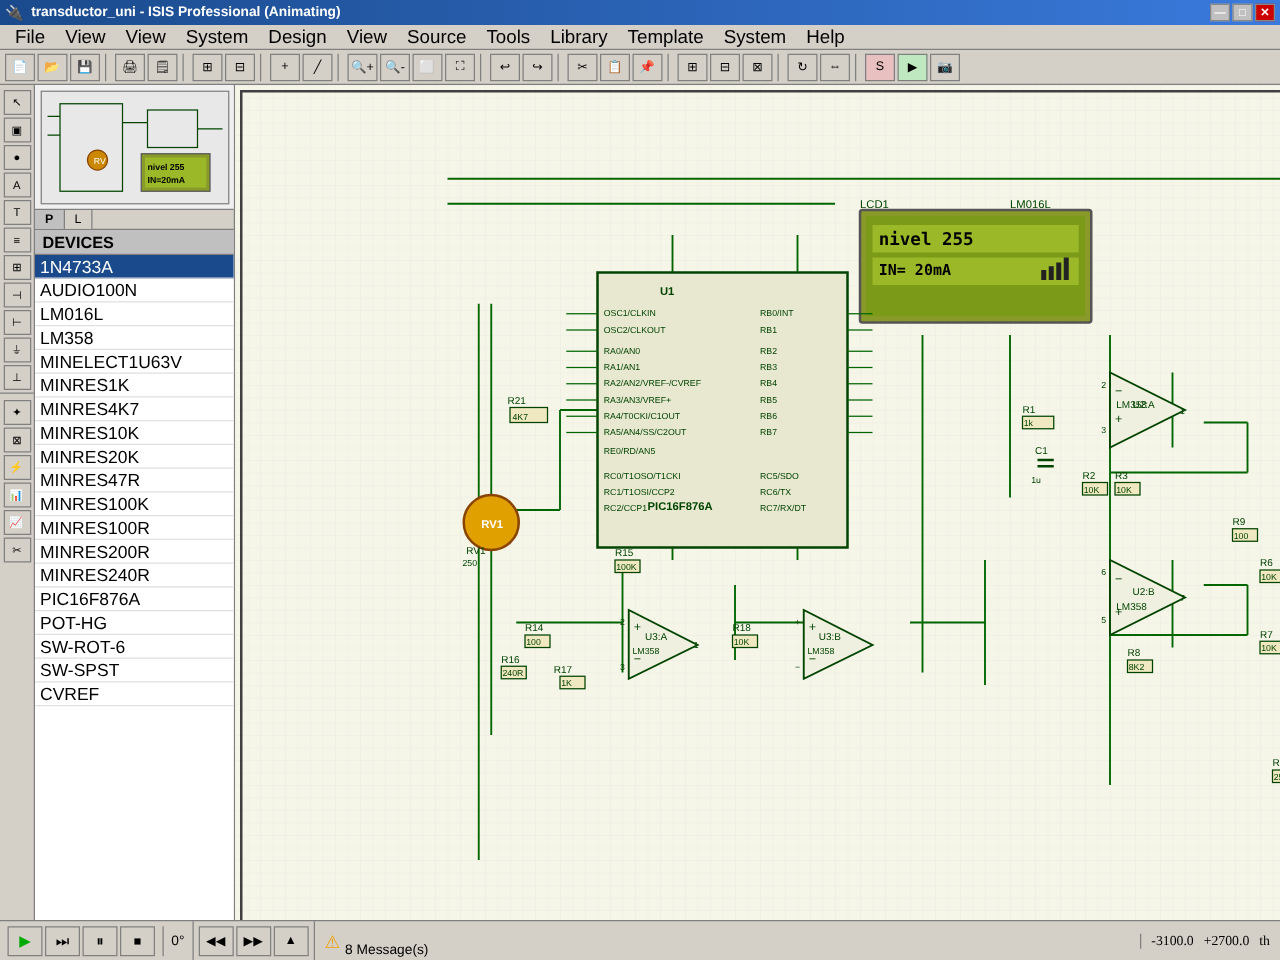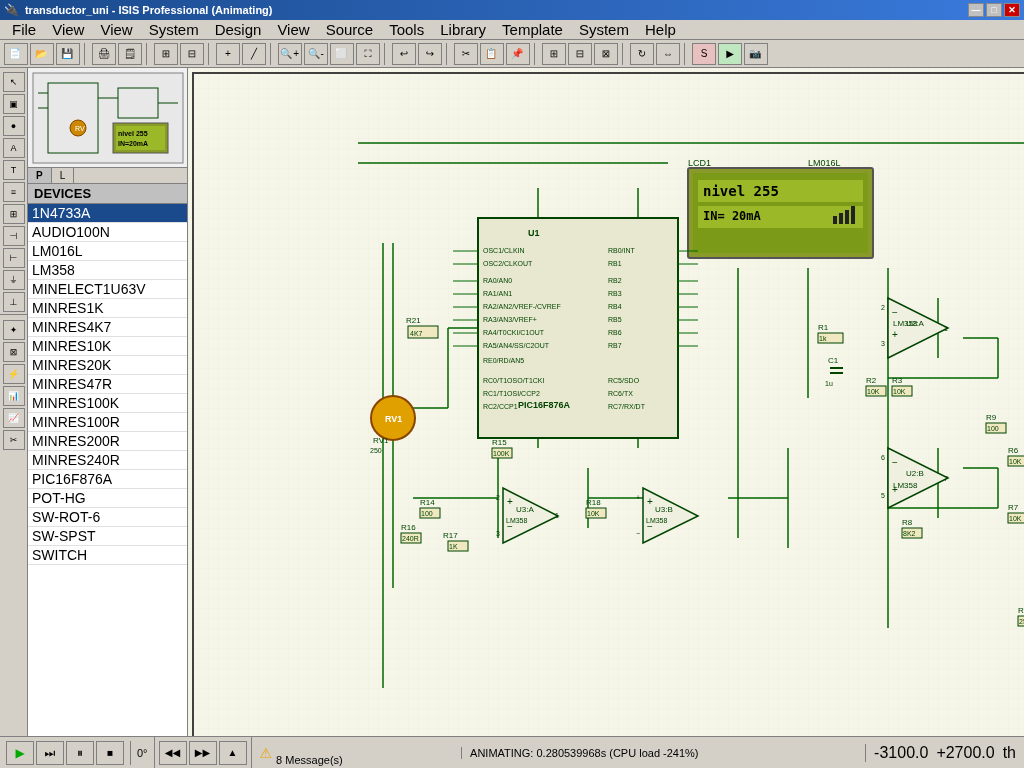--- a/index.html
+++ b/index.html
@@ -113,21 +113,21 @@
       display: flex; gap: 2px; padding: 0 4px; border-right: 1px solid #808080; height: 100%; align-items: center;
     }
     #status-msg {
       flex: 1; padding: 0 8px; font-size: 11px; display: flex; align-items: center;
     }
     #anim-status {
       padding: 0 8px; font-size: 11px; flex: 2; display: flex; align-items: center;
       border-left: 1px solid #808080;
     }
     #coords {
-      padding: 0 8px; font-size: 16px; border-left: 1px solid #808080; display: flex; align-items: center; gap: 8px;
+      padding: 0 8px; font-size: 11px; border-left: 1px solid #808080; display: flex; align-items: center; gap: 8px; font-family: Liberation Serif, serif;
     }
 
     
     .warn-icon { color: #f0a000; font-size: 14px; }
   </style>
 </head>
 <body>
 
 <div id="title-bar">
   <div id="title-bar-left">
@@ -259,21 +259,21 @@
         <div class="device-item">MINRES20K</div>
         <div class="device-item">MINRES47R</div>
         <div class="device-item">MINRES100K</div>
         <div class="device-item">MINRES100R</div>
         <div class="device-item">MINRES200R</div>
         <div class="device-item">MINRES240R</div>
         <div class="device-item">PIC16F876A</div>
         <div class="device-item">POT-HG</div>
         <div class="device-item">SW-ROT-6</div>
         <div class="device-item">SW-SPST</div>
-        <div class="device-item">SWITCH</div>
+        <div class="device-item">CVREF</div>
       </div>
   </div>
 
   <div id="canvas-area">
     <div id="schematic-canvas">
 
       <svg id="schematic-svg" xmlns="http://www.w3.org/2000/svg">
 
         <defs>
           <pattern id="grid" width="10" height="10" patternUnits="userSpaceOnUse">
@@ -653,21 +653,18 @@
   </div>
   <div id="step-btns">
     <div class="sim-btn" style="font-size: 10px;">◀◀</div>
     <div class="sim-btn" style="font-size: 10px;">▶▶</div>
     <div class="sim-btn" style="font-size: 10px;">▲</div>
   </div>
   <div id="status-msg">
     <span class="warn-icon">⚠</span>
     <span style="margin-left: 4px; margin-top: 14px;">8 Message(s)</span>
   </div>
-  <div id="anim-status">
-    <span>ANIMATING: 0.280539968s (CPU load -241%)</span>
-  </div>
   <div id="coords">
     <span>-3100.0</span>
     <span>+2700.0</span>
     <span>th</span>
   </div>
 </div>
 
 </body></html>

